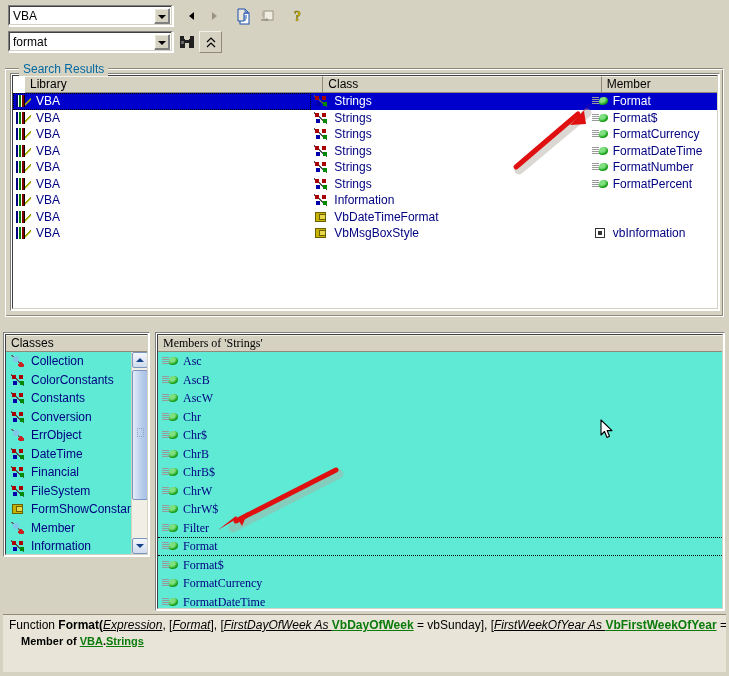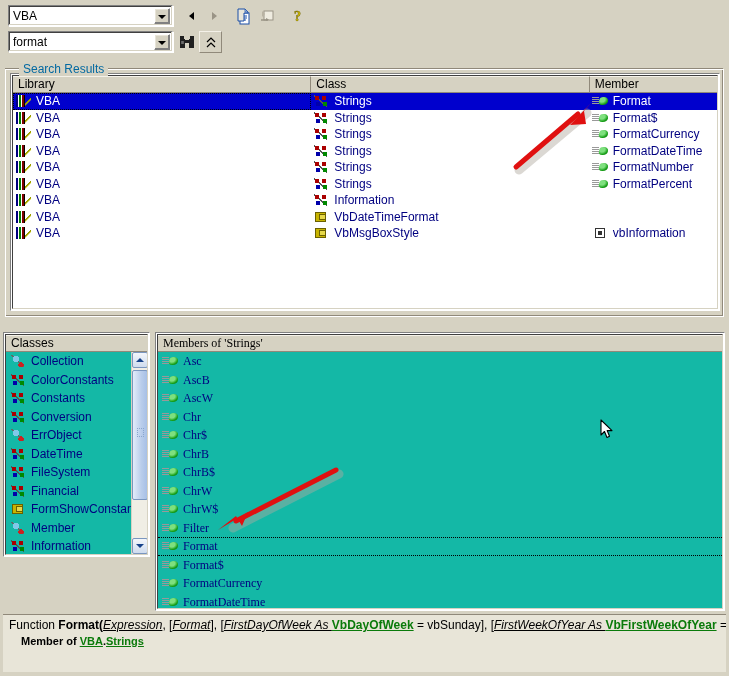--- a/index.html
+++ b/index.html
@@ -148,21 +148,21 @@
     box-sizing: border-box;
   }
 
   
   #search-results {
     left: 10px; top: 73px;
     width: 710px; height: 238px;
   }
   .hdr-row {
     position: absolute;
-    left: 0; top: 0;
+    left: 12px; top: 0;
     width: 100%;
     height: 25px;
     display: flex;
     background: #d6d2c2;
   }
   .hdr-cell {
     height: 17px;
     box-sizing: border-box;
     background: #d6d2c2;
     border-right: 1px solid #90897a;
@@ -339,21 +339,21 @@
     left: 3px; top: 332px;
     width: 147px; height: 225px; padding-left: 48px;
   }
   #members-pane {
     left: 155px; top: 332px;
     width: 570px; height: 279px; font-family: Liberation Serif, serif;
   }
   .list-body {
     position: absolute;
     left: 0; top: 17px; right: 0; bottom: 0;
-    background: #14b8a6;
+    background: #5eead4;
     overflow: hidden;
   }
   .lrow {
     display: flex;
     align-items: center;
     height: 18.5px;
     padding-left: 2px;
     white-space: nowrap;
   }
   .lrow .lbl {
@@ -701,25 +701,25 @@
           <div class="lrow">
             <span class="ico ico-classobj"></span>
             <span class="lbl">ErrObject</span>
           </div>
           <div class="lrow">
             <span class="ico ico-module"></span>
             <span class="lbl">DateTime</span>
           </div>
           <div class="lrow">
             <span class="ico ico-module"></span>
+            <span class="lbl">Financial</span>
+          </div>
+          <div class="lrow">
+            <span class="ico ico-module"></span>
             <span class="lbl">FileSystem</span>
-          </div>
-          <div class="lrow">
-            <span class="ico ico-module"></span>
-            <span class="lbl">Financial</span>
           </div>
           <div class="lrow">
             <span class="ico ico-enum"></span>
             <span class="lbl">FormShowConstant</span>
           </div>
           <div class="lrow">
             <span class="ico ico-classobj"></span>
             <span class="lbl">Member</span>
           </div>
           <div class="lrow">

